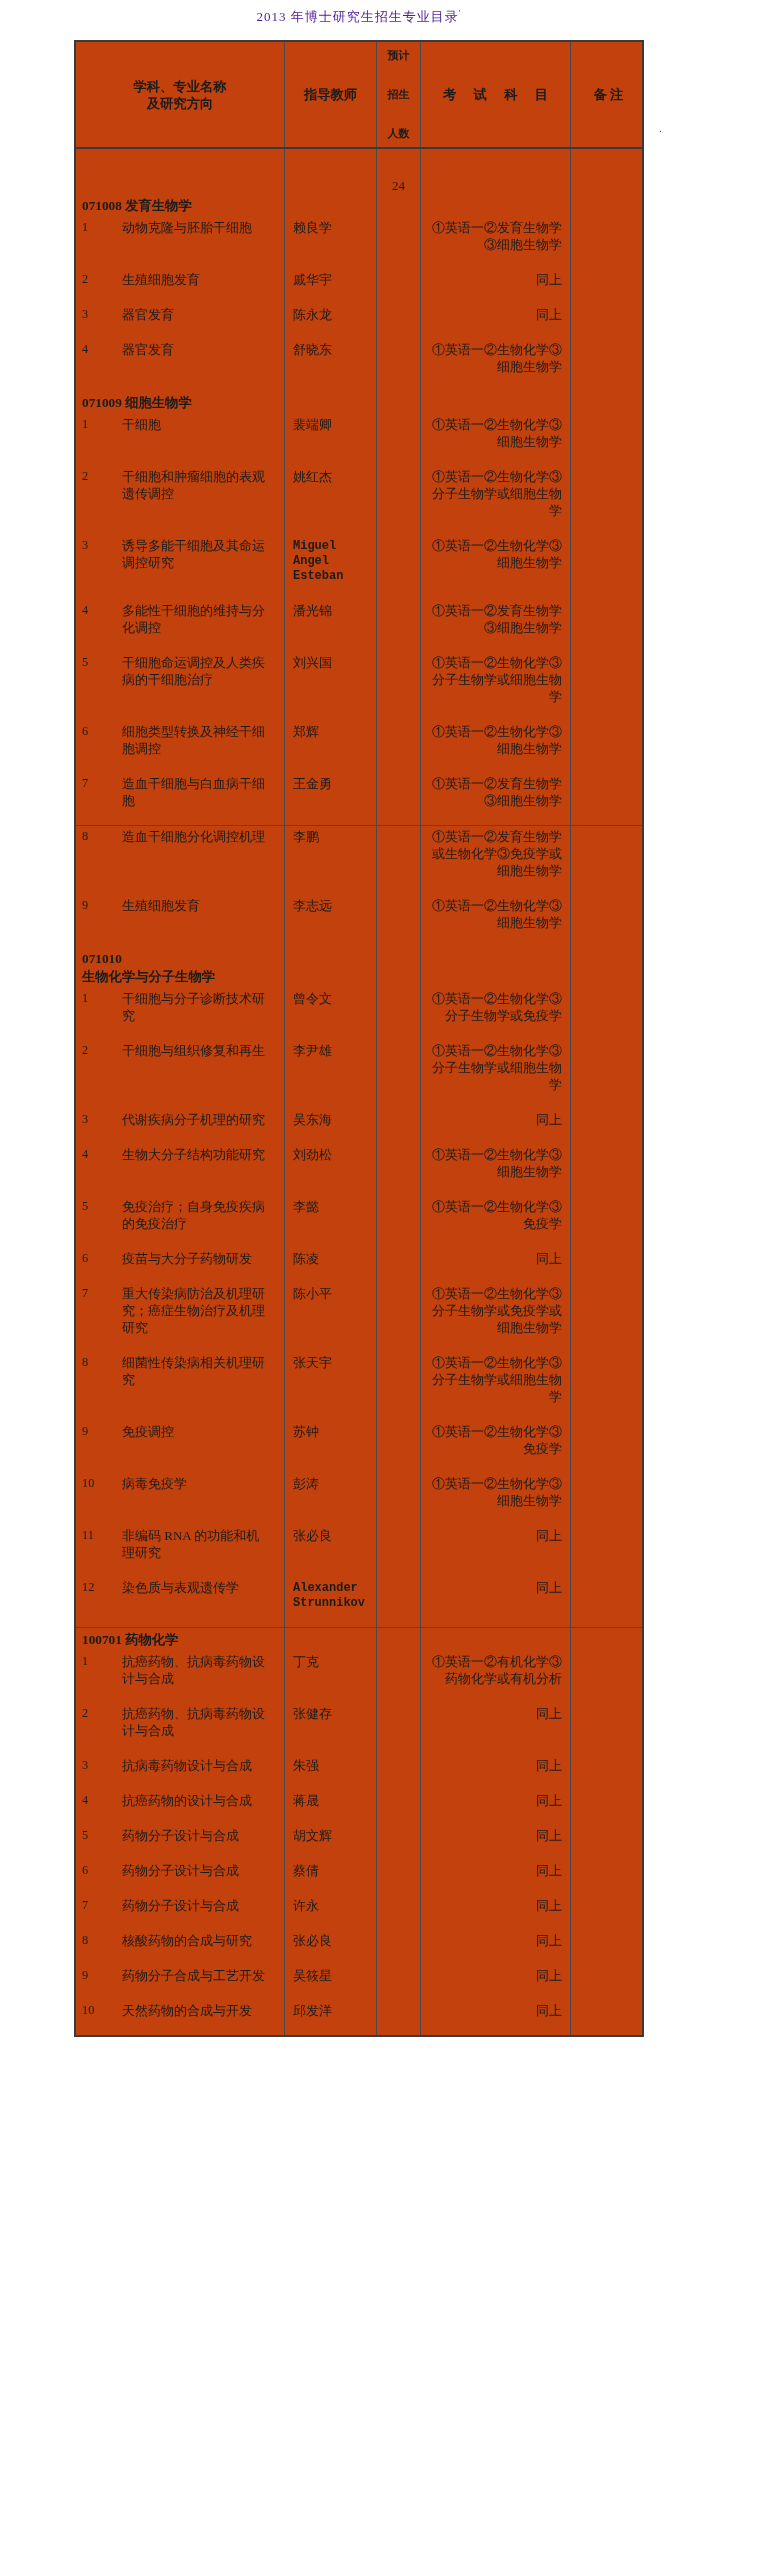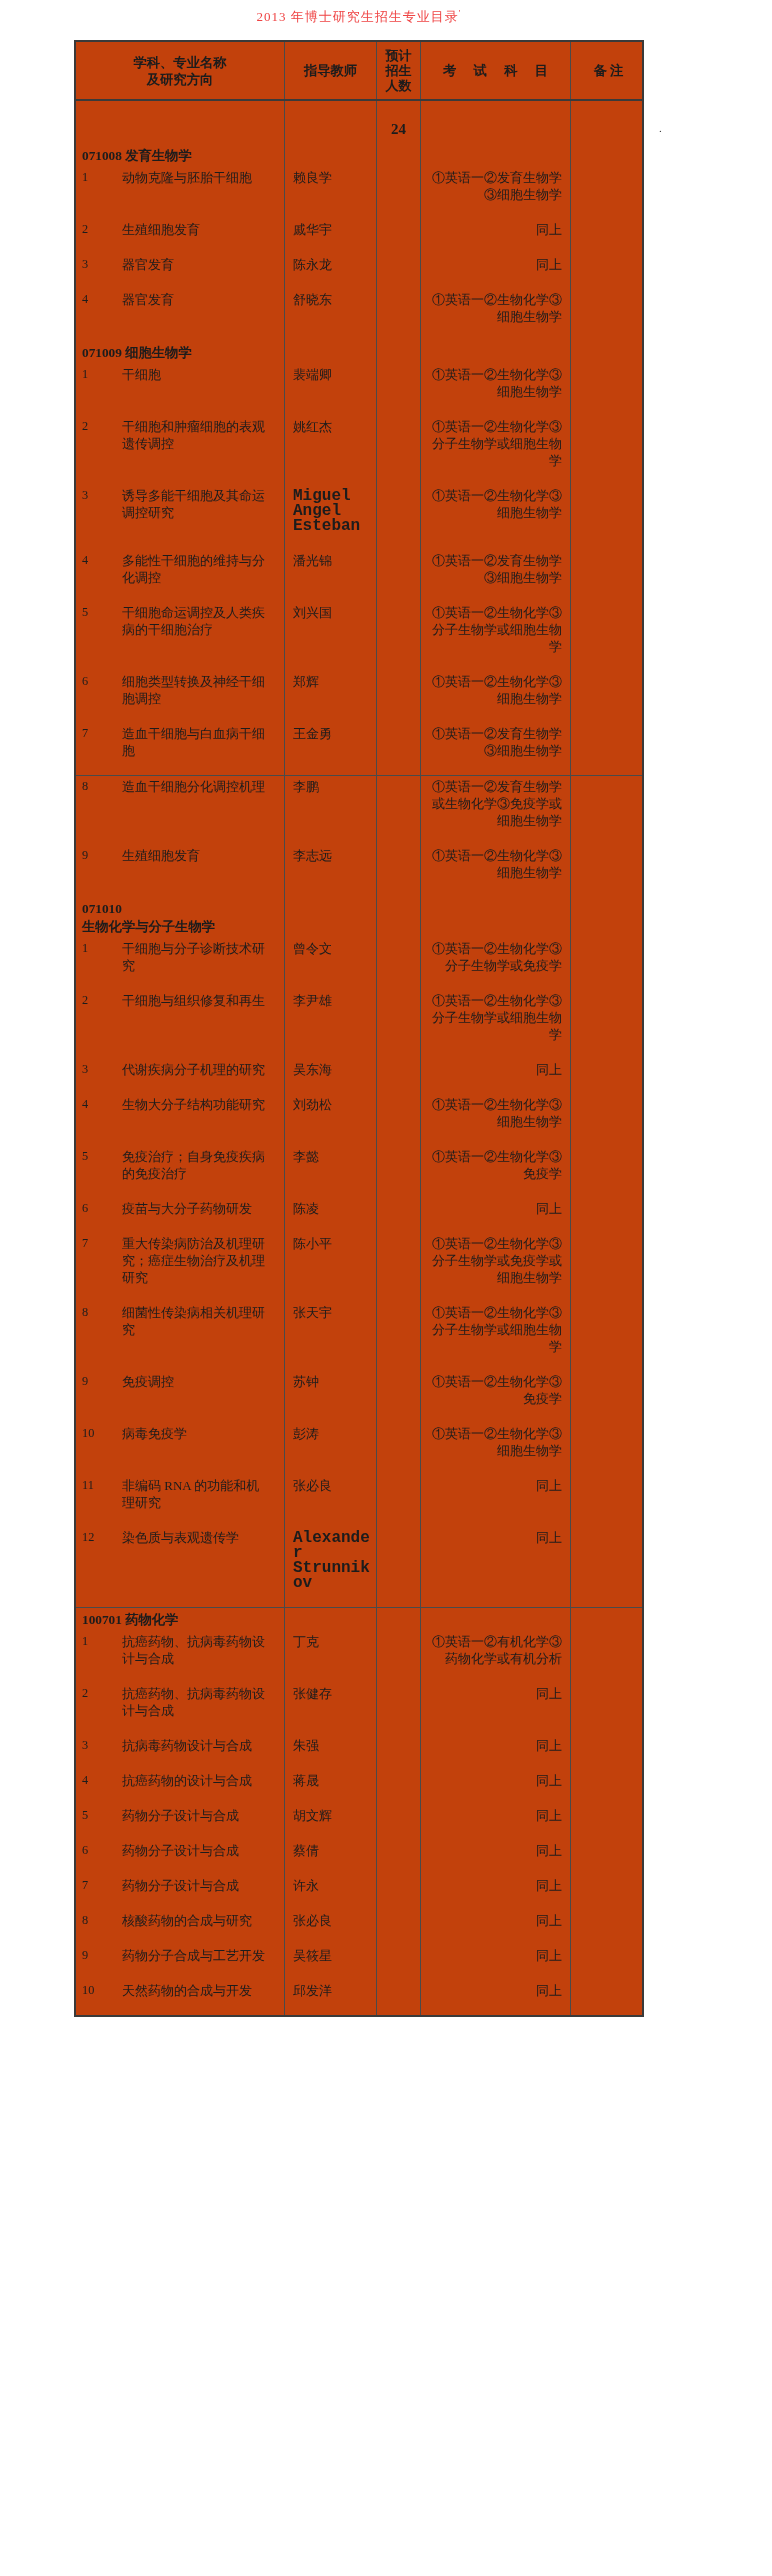--- a/index.html
+++ b/index.html
@@ -8,21 +8,21 @@
     width:773px;height:2576px;
     background:#ffffff;
     font-family:"Liberation Serif","DejaVu Serif",serif;
     color:#1c1c1c;
   }
   .doc{position:absolute;left:74px;top:8px;width:570px;}
   .title{
     text-align:center;
     font-size:13px;
     letter-spacing:1px;
-    color:#ef4444;
+    color:#4c1d95;
     margin:0 0 14px 0;
   }
   .title sup{font-size:9px;}
   .stray-dot{
     position:absolute;left:659px;top:122px;
     font-size:11px;color:#333;
   }
   
   .gtable{
     border:2px solid #3a3a3a;
@@ -44,31 +44,31 @@
   .cell.c5{border-right:none;}
   
   .hcell{
     display:flex;flex-direction:column;justify-content:center;align-items:center;
     font-weight:bold;font-size:13.3px;line-height:17px;
     padding:6px 2px;min-height:54px;text-align:center;
   }
   .hcell .hline{display:block;}
   .hcell.exam-h{letter-spacing:7px;text-indent:7px;}
   .hcell.notes-h{letter-spacing:3px;text-indent:3px;}
-  .hcell.quota-h{font-size:13px;line-height:15px;}
+  .hcell.quota-h{font-size:11px;line-height:15px;gap:24px;}
   
-  .qcell{min-height:43px;padding-top:20px;text-align:center;font-weight:bold;font-size:15px;}
+  .qcell{min-height:43px;padding-top:28px;text-align:center;font-weight:normal;font-size:13px;}
   
   .seccell{padding:3px 4px 2px 6px;font-weight:bold;font-size:13.3px;line-height:18px;}
   
   .dircell{padding:2px 4px 16px 6px;display:flex;}
   .dircell .num{flex:0 0 26px;font-size:12.3px;}
   .dircell .dtext{max-width:146px;margin-left:14px;}
   .advcell{padding:2px 4px 16px 8px;}
-  .advcell.latin{font-family:"Liberation Mono","DejaVu Sans Mono",monospace;font-size:16px;font-weight:bold;line-height:15px;padding-top:4px;word-break:break-word;}
+  .advcell.latin{font-family:"Liberation Mono","DejaVu Sans Mono",monospace;font-size:12px;font-weight:bold;line-height:15px;padding-top:4px;word-break:break-word;}
   .examcell{padding:2px 6px 16px 9px;}
   .examcell .etext{max-width:132px;text-align:right;}
   .notescell,.quotacell{padding:2px 2px;}
 </style>
 </head>
 <body>
 
 <div class="canvas">
   <div class="stray-dot">.</div>
   <div class="doc">

